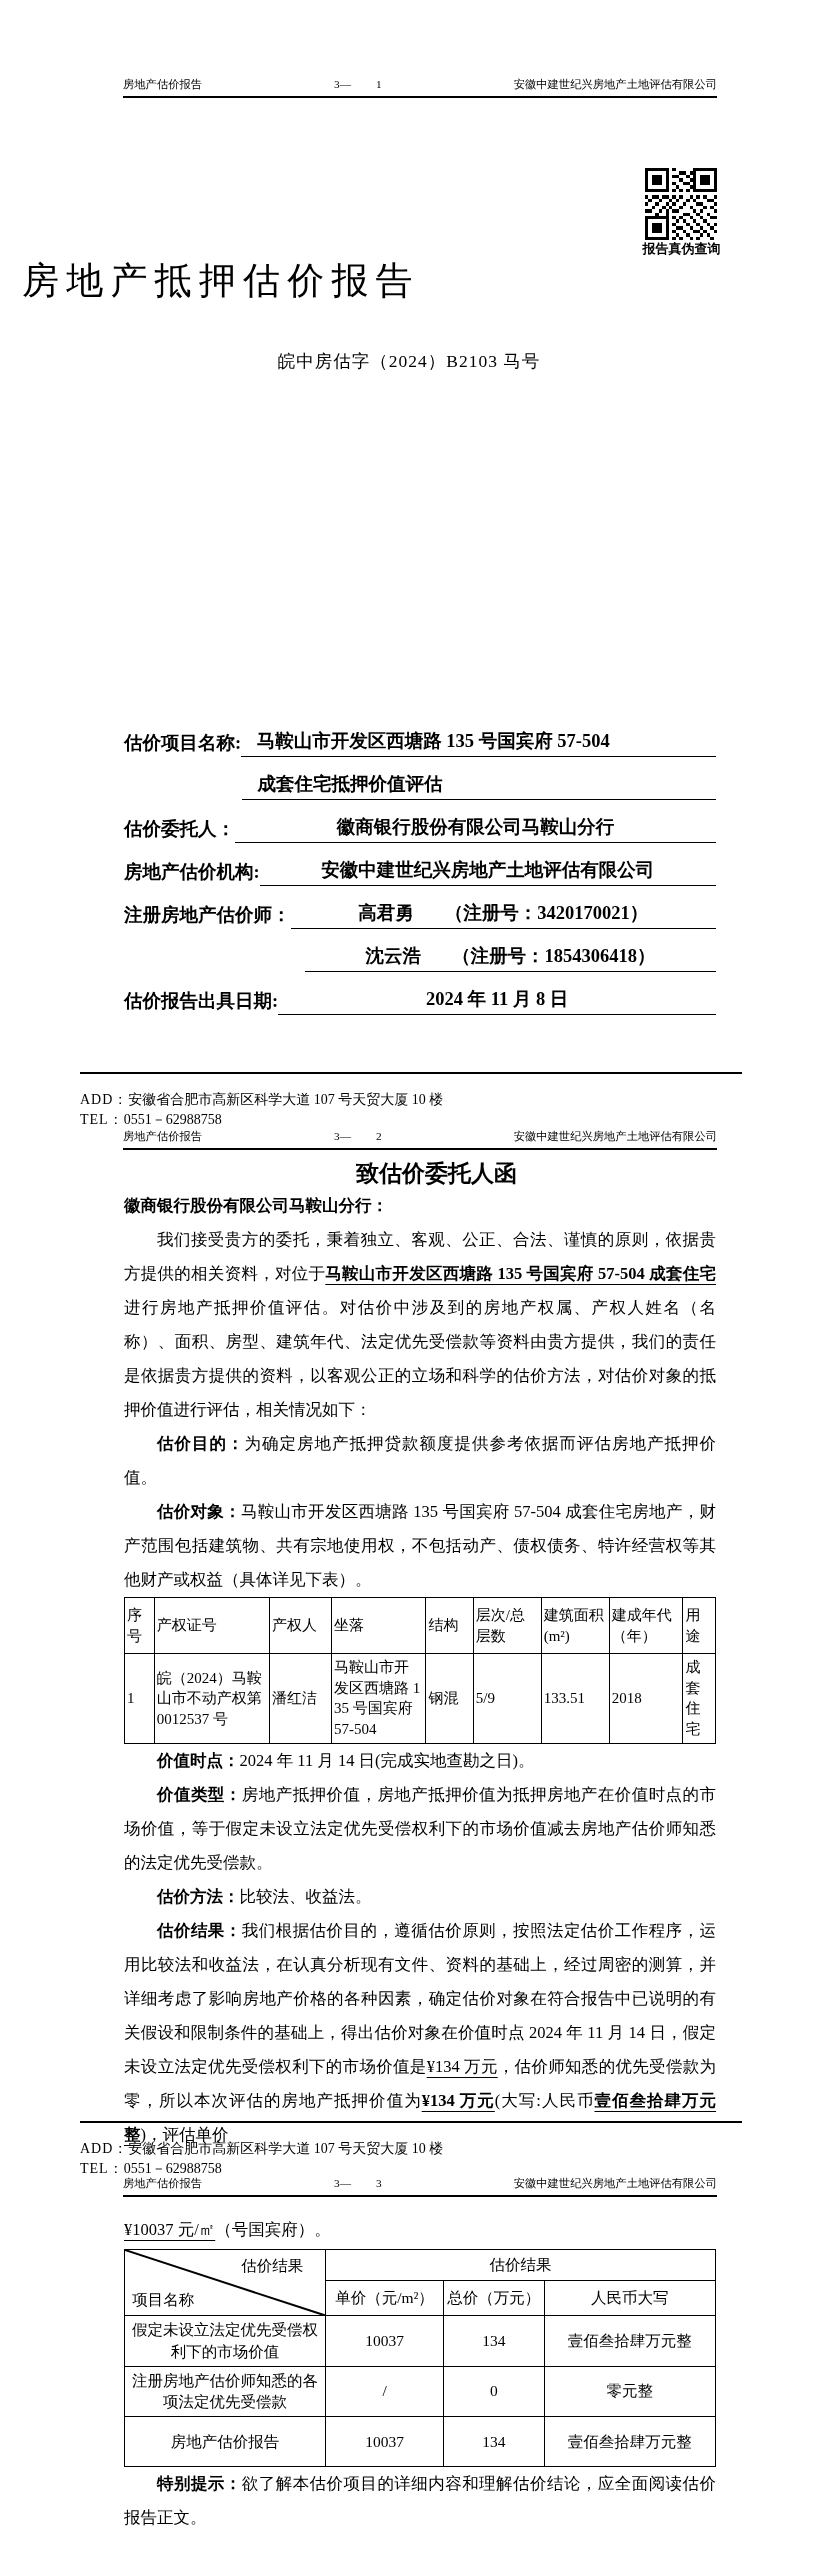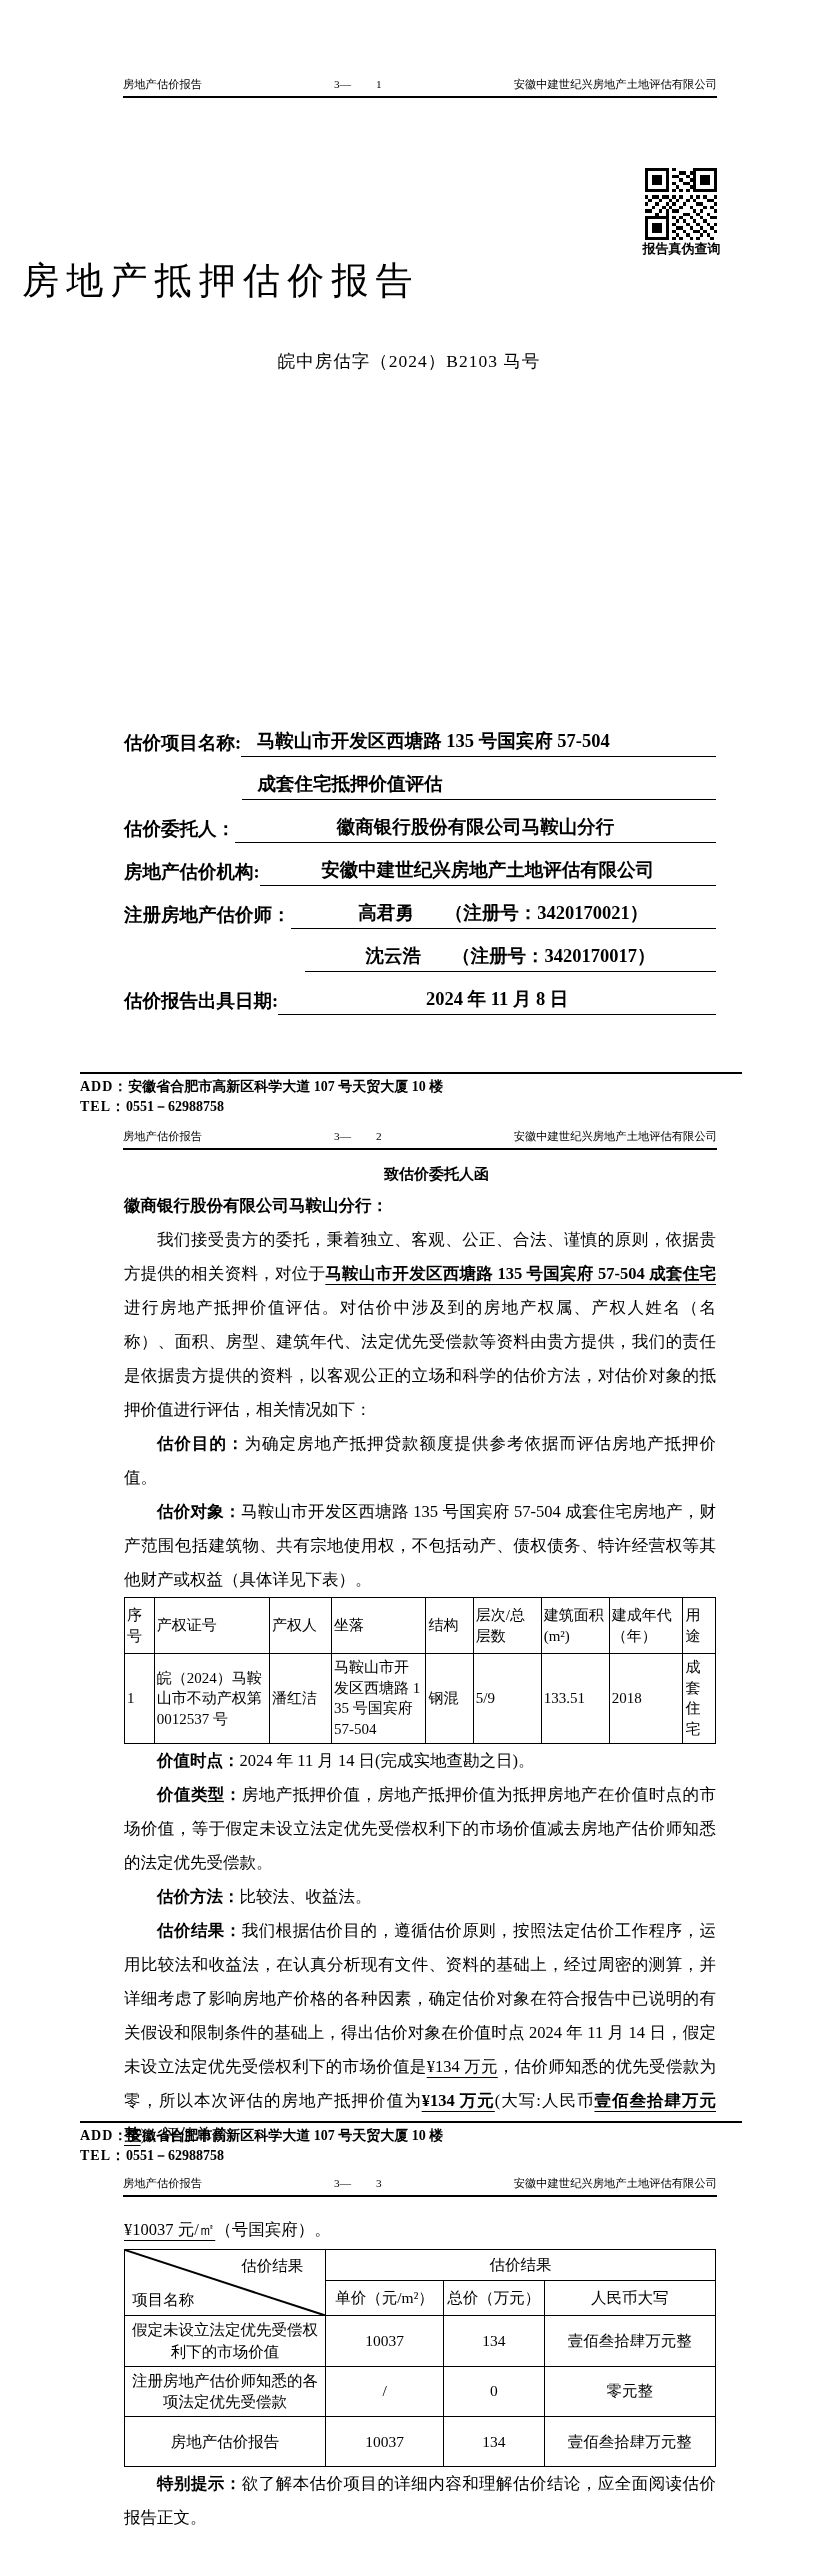--- a/index.html
+++ b/index.html
@@ -10,21 +10,21 @@
   
   .pageheader{
     position:absolute;left:123px;width:594px;
     display:flex;justify-content:space-between;align-items:baseline;
     font-size:11.3px;line-height:14.4px;padding-bottom:4.1px;border-bottom:2.1px solid #000;
   }
   .pg-num{margin-left:25px;}
   
   .pagefooter{
     position:absolute;left:80px;width:662px;border-top:2.6px solid #000;
-    padding-top:3px;font-size:14px;line-height:19.6px;font-weight:bold;
+    padding-top:16px;font-size:14px;line-height:19.6px;
   }
   .pagefooter .lbl{letter-spacing:1px;}
   
   .qr{position:absolute;left:645px;top:168px;width:72px;height:72px;}
   .qr svg{display:block;width:72px;height:72px;}
   .qr-cap{position:absolute;left:630px;top:240px;width:103px;text-align:center;
     font-size:13px;font-weight:bold;}
   
   .cover-title{position:absolute;top:256px;left:0;width:100%;text-align:left;
     font-size:37px;font-weight:normal;letter-spacing:7.2px;white-space:nowrap;padding-left:22px;}
@@ -39,21 +39,21 @@
   .cf-spacer.narrow{width:118px;}
   .cf-value{flex:1;border-bottom:1.5px solid #000;padding:0 4.1px 3.1px;text-align:center;
     white-space:nowrap;}
   .cf-value.left{text-align:left;padding-left:15.5px;}
   .cf-name{margin-right:31px;}
   
   .flowpage{position:absolute;left:124px;width:592px;font-size:16.5px;line-height:34px;
     text-align:justify;}
   .page2{top:1159px;}
   .page3{top:2213px;}
-  .letter-title{font-size:15px;font-weight:bold;text-align:center;line-height:30px;
+  .letter-title{font-size:23px;font-weight:bold;text-align:center;line-height:30px;
     margin:0 0 12.4px 0;text-indent:0;}
   .flowpage p{margin:0;text-indent:33px;}
   .flowpage p.noindent{text-indent:0;}
   .b{font-weight:bold;}
   .u{text-decoration:underline;text-underline-offset:5.2px;text-decoration-thickness:1px;}
   .bu{font-weight:bold;text-decoration:underline;text-underline-offset:5.2px;
     text-decoration-thickness:1px;}
   
   table{border-collapse:collapse;table-layout:fixed;width:100%;}
   .t1{font-size:15px;line-height:20.6px;text-align:left;border:1.5px solid #000;}
@@ -134,21 +134,21 @@
     <div class="cf-row">
       <span class="cf-label">房地产估价机构:</span>
       <span class="cf-value">安徽中建世纪兴房地产土地评估有限公司</span>
     </div>
     <div class="cf-row">
       <span class="cf-label">注册房地产估价师：</span>
       <span class="cf-value"><span class="cf-name">高君勇</span><span>（注册号：3420170021）</span></span>
     </div>
     <div class="cf-row">
       <span class="cf-spacer wide"></span>
-      <span class="cf-value"><span class="cf-name">沈云浩</span><span>（注册号：3420170017）</span></span>
+      <span class="cf-value"><span class="cf-name">沈云浩</span><span>（注册号：1854306418）</span></span>
     </div>
     <div class="cf-row">
       <span class="cf-label">估价报告出具日期:</span>
       <span class="cf-value">2024 年 11 月 8 日</span>
     </div>
   </div>
 
   <div class="pagefooter" style="top:1072px;">
     <div><span class="lbl">ADD：</span><span>安徽省合肥市高新区科学大道 107 号天贸大厦 10 楼</span></div>
     <div><span class="lbl">TEL：</span><span>0551－62988758</span></div>

